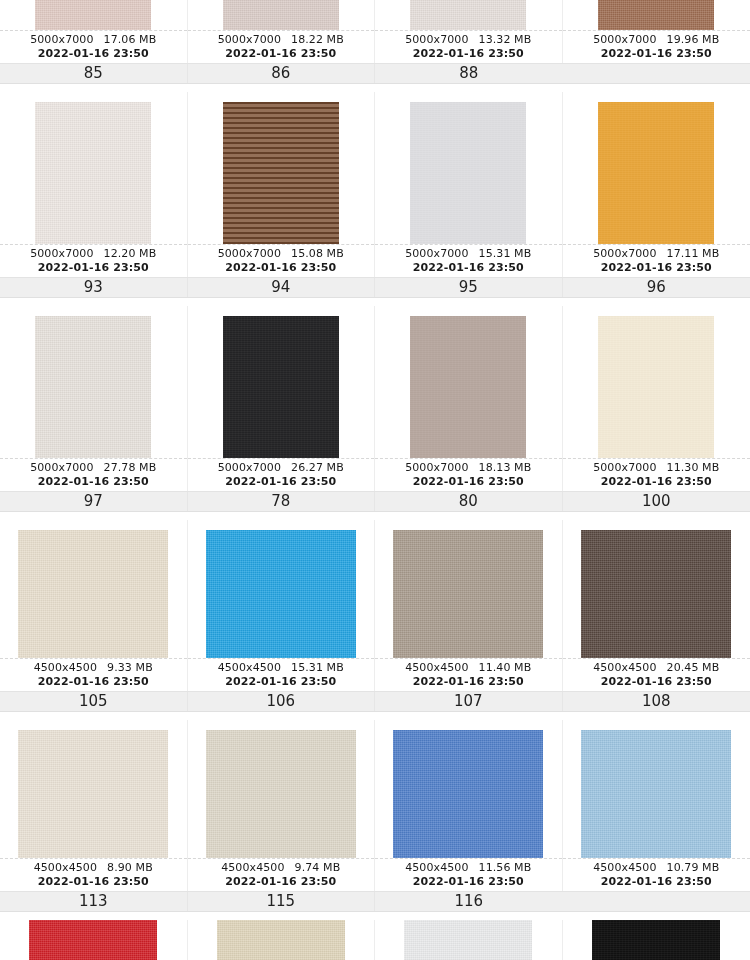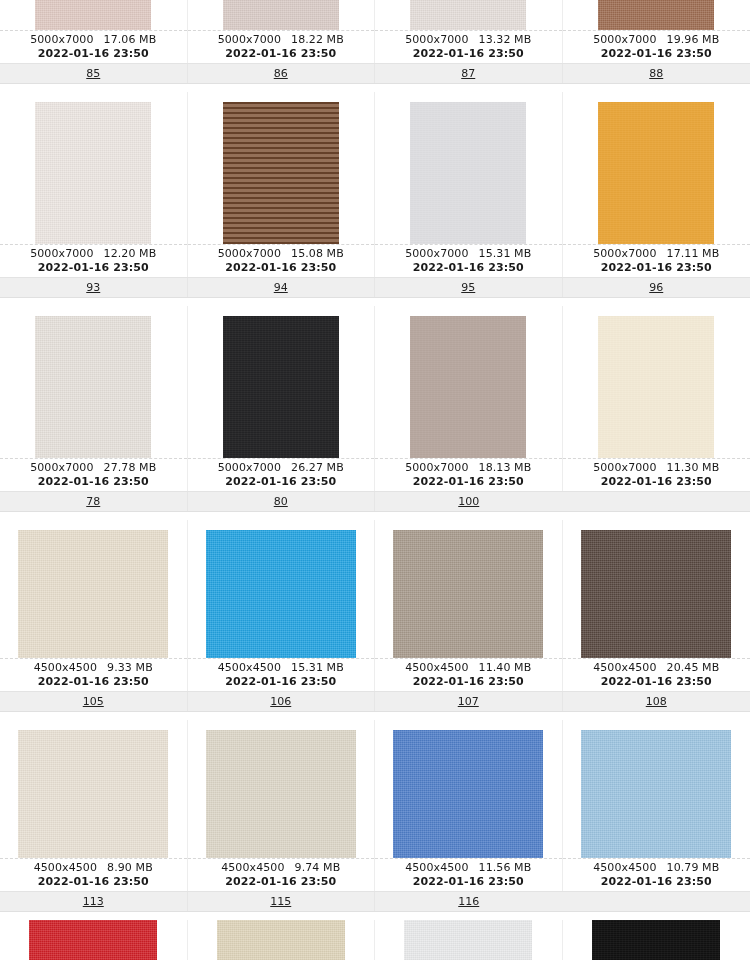--- a/index.html
+++ b/index.html
@@ -106,27 +106,26 @@
     display: flex;
     width: 750px;
     background: #efefef;
     border-top: 1px solid #e3e3e3;
     border-bottom: 1px solid #e0e0e0;
   }
   .index-cell {
     width: 187.5px;
     flex: 0 0 187.5px;
     text-align: center;
-    font-size: 11px;
+    font-size: 15px;
     color: #222222;
     line-height: 19px;
     height: 19px;
     border-right: 1px solid #e6e6e6;
     background: #efefef;
-    text-decoration: underline;
   }
   .index-cell:last-child { border-right: none; }
 
   .row-gap {
     width: 750px;
     height: 8px;
     background: #ffffff;
   }
 </style>
 </head>
@@ -168,21 +167,20 @@
           </div>
           <div class="meta">
             <div class="meta-line1"><span class="dims">5000x7000</span><span>19.96 MB</span></div>
             <div class="meta-line2">2022-01-16 23:50</div>
           </div>
         </div>
       </div>
       <div class="index-band">
         <div class="index-cell">85</div>
         <div class="index-cell">86</div>
-        <div class="index-cell">87</div>
         <div class="index-cell">88</div>
       </div>
       <div class="row-gap"></div>
     </div>
     <div class="asset-row">
       <div class="row-cells">
         <div class="asset-cell">
           <div class="thumb-wrap" style="height: 152px;">
             <div class="thumb grain-weave" style="width: 116px; height: 142px; background: rgb(236, 229, 225);"></div>
           </div>
@@ -260,20 +258,21 @@
           <div class="thumb-wrap" style="height: 152px;">
             <div class="thumb grain-flat" style="width: 116px; height: 142px; background: rgb(243, 234, 214);"></div>
           </div>
           <div class="meta">
             <div class="meta-line1"><span class="dims">5000x7000</span><span>11.30 MB</span></div>
             <div class="meta-line2">2022-01-16 23:50</div>
           </div>
         </div>
       </div>
       <div class="index-band">
+        <div class="index-cell">97</div>
         <div class="index-cell">78</div>
         <div class="index-cell">80</div>
         <div class="index-cell">100</div>
       </div>
       <div class="row-gap"></div>
     </div>
     <div class="asset-row">
       <div class="row-cells">
         <div class="asset-cell">
           <div class="thumb-wrap" style="height: 138px;">

